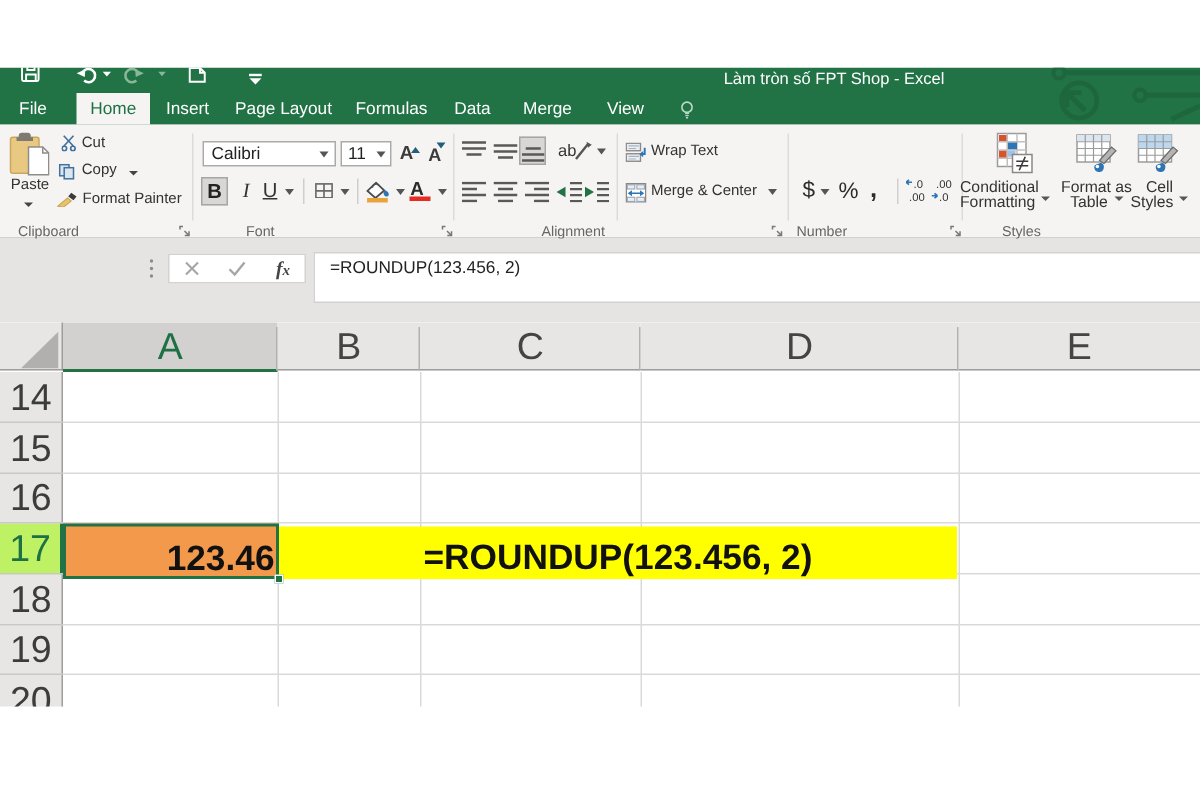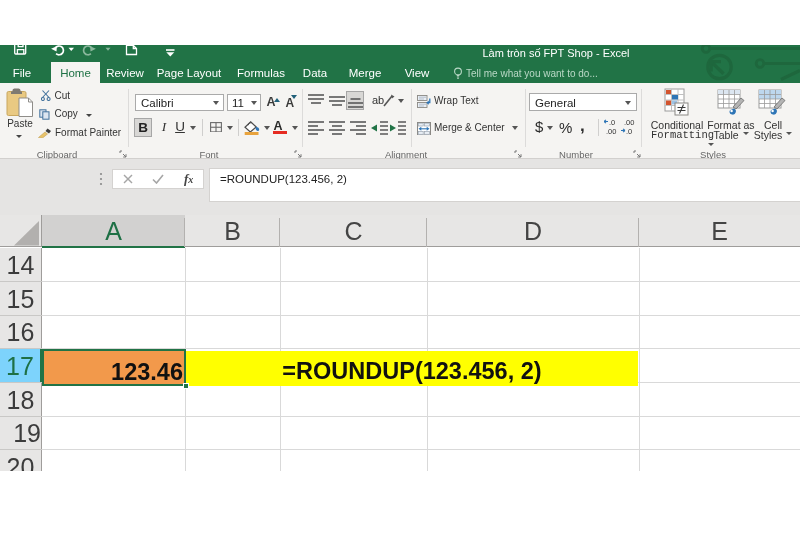--- a/index.html
+++ b/index.html
@@ -12,21 +12,21 @@
 #titlebar { left:0; top:0; width:800px; height:17px; background:#217346; }
 #tabrow { left:0; top:17px; width:800px; height:21px; background:#217346; }
 .tab { position:absolute; top:0; height:21px; line-height:23px; color:#fff; font-size:11.5px; text-align:center; }
 #hometab { position:absolute; left:51px; top:0px; width:49px; height:21px; background:#f5f4f2; color:#1e7145; font-size:11.5px; text-align:center; line-height:23px; }
 #title-text { left:380px; top:0; width:352px; height:17px; line-height:17px; color:#fff; font-size:11px; text-align:center; }
 #tellme { position:absolute; left:466px; top:0; height:21px; line-height:23px; color:#b9d8c6; font-size:10px; }
 
 
 #ribbon { left:0; top:38px; width:800px; height:76px; background:#f5f4f2; border-bottom:1px solid #d2d0ce; }
 .gsep { position:absolute; top:4px; height:58px; width:1px; background:#dcdbda; }
-.glabel { position:absolute; top:63.5px; height:11px; font-size:9.5px; color:#666; text-align:center; }
+.glabel { position:absolute; top:63.5px; height:11px; font-size:9.5px; color:#666; text-align:left; }
 .rtext { font-size:10px; color:#333; }
 .launch { position:absolute; width:8px; height:8px; }
 .dda { display:inline-block; width:0; height:0; border:3.2px solid transparent; border-top:3.8px solid #555; vertical-align:1px; margin-left:1px; }
 
 
 #fbar { left:0; top:114px; width:800px; height:56px; background:#e5e4e3; }
 .whitebox { position:absolute; background:#fff; border:1px solid #d4d2d0; }
 
 
 #sheet { left:0; top:170px; width:800px; height:363px; background:#fff; }
@@ -74,33 +74,32 @@
     </g>
     <path d="M105.5 8.8 l5 0 -2.5 3 z" fill="#8ab79c"></path>
     <path d="M126.5 6.3 h6.8 l3.2 3.2 v6 h-10 z M133.3 6.3 v3.2 h3.2" stroke="#fff" fill="none" stroke-width="1.3"></path>
     <rect x="166" y="10.2" width="8.5" height="1.6" fill="#fff"></rect>
     <path d="M166.3 13.2 l8 0 -4 4.2 z" fill="#fff"></path>
   </svg>
 
   <div class="abs" id="tabrow2" style="left:0;top:17px;width:800px;height:21px;">
     <div class="tab" style="left:4px;width:36px;">File</div>
     <div id="hometab">Home</div>
-    <div class="tab" style="left:105px;width:40px;">Review</div>
+    <div class="tab" style="left:105px;width:40px;">Insert</div>
     <div class="tab" style="left:153px;width:72px;">Page Layout</div>
     <div class="tab" style="left:233px;width:56px;">Formulas</div>
     <div class="tab" style="left:297px;width:36px;">Data</div>
     <div class="tab" style="left:341px;width:48px;">Merge</div>
     <div class="tab" style="left:399px;width:36px;">View</div>
     <svg style="position:absolute;left:452px;top:5px;width:12px;height:13px" viewBox="0 0 12 13">
       <g stroke="#b9d8c6" fill="none" stroke-width="1.1">
         <circle cx="6" cy="4.5" r="3.4"></circle>
         <path d="M4.7 8.5 h2.6 M4.9 10 h2.2 M5.3 11.5 h1.4"></path>
       </g>
     </svg>
-    <div id="tellme">Tell me what you want to do...</div>
   </div>
 
   <div class="abs" id="ribbon">
    <div class="abs" style="left:0;top:2px;width:800px;height:74px;">
 
     <svg class="abs" style="left:6px;top:3px;width:27px;height:33px" viewBox="0 0 27 33">
       <rect x="1" y="3.5" width="19" height="24" rx="1.5" fill="#e9c982" stroke="#c9a75e" stroke-width="1"></rect>
       <path d="M6.5 3.5 v-1.5 a2 2 0 0 1 2 -1.5 h4 a2 2 0 0 1 2 1.5 v1.5 h1.5 v2.5 h-11 v-2.5 z" fill="#7e7a72"></path>
       <path d="M13 10 h9.5 l4 4 v14.5 h-13.5 z" fill="#fff" stroke="#8f8d89" stroke-width="1"></path>
       <path d="M22.5 10 v4 h4" fill="none" stroke="#8f8d89" stroke-width="1"></path>
@@ -283,24 +282,20 @@
     <div class="abs rtext" style="left:434px;top:37px;">Merge &amp; Center</div>
     <div class="abs" style="left:512px;top:41px;width:0;height:0;border:3.5px solid transparent;border-top:4px solid #555;"></div>
     <div class="abs glabel" style="left:361px;width:90px;">Alignment</div>
     <svg class="abs launch" style="left:514px;top:64.5px;" viewBox="0 0 8 8">
       <g stroke="#777" fill="none" stroke-width="1">
         <path d="M1 3 v-2 h2 M4 4 l3 3 M7 4.2 v2.8 h-2.8"></path>
       </g>
     </svg>
     <div class="gsep" style="left:525px;"></div>
 
-    <div class="whitebox" style="left:529px;top:8px;width:108px;height:18px;border-color:#aaa;background:#fff">
-      <div style="font-size:11.5px;color:#222;padding:2.5px 0 0 5px;">General</div>
-      <div style="position:absolute;right:5px;top:7px;width:0;height:0;border:3.5px solid transparent;border-top:4px solid #555;"></div>
-    </div>
     <div class="abs" style="left:535px;top:33px;font-size:15px;color:#2b2b2b;">$</div>
     <div class="abs" style="left:547px;top:41px;width:0;height:0;border:3.3px solid transparent;border-top:4px solid #555;"></div>
     <div class="abs" style="left:559px;top:34px;font-size:15px;color:#2b2b2b;">%</div>
     <div class="abs" style="left:580px;top:31px;font-size:17px;font-weight:bold;color:#2b2b2b;">,</div>
     <div class="abs" style="left:598px;top:34px;width:1px;height:17px;background:#d0cfce;"></div>
     <svg class="abs" style="left:604px;top:33px;width:14px;height:17px" viewBox="0 0 14 17">
       <text x="5" y="7" font-size="7.5" fill="#333" font-family="Liberation Sans">.0</text>
       <text x="2" y="16" font-size="7.5" fill="#333" font-family="Liberation Sans">.00</text>
       <path d="M0 3.5 h4 M0 3.5 l2 -1.6 M0 3.5 l2 1.6" stroke="#2e75b6" stroke-width="1.1" fill="none"></path>
     </svg>
@@ -324,22 +319,22 @@
       <line x1="1" y1="6.5" x2="20" y2="6.5" stroke="#c0c0c0"></line>
       <line x1="1" y1="12" x2="20" y2="12" stroke="#c0c0c0"></line>
       <line x1="1" y1="17.5" x2="20" y2="17.5" stroke="#c0c0c0"></line>
       <rect x="2" y="2" width="5" height="4" fill="#d3542e"></rect>
       <rect x="2" y="12.5" width="5" height="4.5" fill="#d3542e"></rect>
       <rect x="8" y="7" width="6" height="4.5" fill="#2e75b6"></rect>
       <rect x="8" y="12.5" width="5" height="4" fill="#9dc3e6"></rect>
       <rect x="11" y="15" width="13" height="12" fill="#fdfdfd" stroke="#8a8884"></rect>
       <path d="M13.5 19.5 h8 M13.5 22.5 h8 M19.5 16.5 l-4 9" stroke="#3b3b3b" stroke-width="1.1" fill="none"></path>
     </svg>
-    <div class="abs rtext" style="left:640px;top:33.8px;width:74px;text-align:center;font-size:10.5px;">Conditional</div>
-    <div class="abs rtext" style="left:640px;top:43.8px;width:74px;text-align:right;font-size:10.5px;font-family:Liberation Mono, monospace;">Formatting <span class="dda"></span></div>
+    <div class="abs rtext" style="left:640px;top:33.8px;width:74px;font-size:10.5px;">Conditional</div>
+    <div class="abs rtext" style="left:640px;top:43.8px;width:74px;text-align:left;font-size:10.5px;">Formatting <span class="dda"></span></div>
     <svg class="abs" style="left:717px;top:4px;width:30px;height:27px" viewBox="0 0 30 27">
       <rect x="1" y="1" width="22" height="18" fill="#fff" stroke="#9b9b9b"></rect>
       <rect x="1" y="1" width="22" height="4" fill="#dce6f1"></rect>
       <g stroke="#9b9b9b" stroke-width="0.8">
         <line x1="6.5" y1="1" x2="6.5" y2="19"></line>
             <line x1="12" y1="1" x2="12" y2="19"></line>
             <line x1="17.5" y1="1" x2="17.5" y2="19"></line>
         <line x1="1" y1="5.5" x2="23" y2="5.5"></line>
             <line x1="1" y1="10" x2="23" y2="10"></line>
             <line x1="1" y1="14.5" x2="23" y2="14.5"></line>
@@ -405,23 +400,23 @@
     <div class="colhdr" style="left:427px;width:212px;">D</div>
     <div class="colhdr" style="left:639px;width:161px;">E</div>
     <div class="abs" style="left:184px;top:3px;width:1px;height:29px;background:#b3b1af;"></div>
     <div class="abs" style="left:279px;top:3px;width:1px;height:29px;background:#b3b1af;"></div>
     <div class="abs" style="left:426px;top:3px;width:1px;height:29px;background:#b3b1af;"></div>
     <div class="abs" style="left:638px;top:3px;width:1px;height:29px;background:#b3b1af;"></div>
 
     <div class="rowhdr" style="top:33px;height:34px;line-height:34px;">14</div>
     <div class="rowhdr" style="top:67px;height:34px;line-height:34px;">15</div>
     <div class="rowhdr" style="top:101px;height:33px;line-height:33px;">16</div>
-    <div class="rowhdr" style="top:134px;height:34px;line-height:34px;background:#7dd3fc;color:#1e7045;border-right:2px solid #217346;">17</div>
+    <div class="rowhdr" style="top:134px;height:34px;line-height:34px;background:#bef264;color:#1e7045;border-right:2px solid #217346;">17</div>
     <div class="rowhdr" style="top:168px;height:34px;line-height:34px;">18</div>
-    <div class="rowhdr" style="top:202px;height:33px;line-height:33px;text-align:right;">19</div>
+    <div class="rowhdr" style="top:202px;height:33px;line-height:33px;">19</div>
     <div class="rowhdr" style="top:235px;height:34px;line-height:34px;">20</div>
     <div class="rowhdr" style="top:269px;height:34px;line-height:34px;">21</div>
     <div class="rowhdr" style="top:303px;height:33px;line-height:33px;">22</div>
     <div class="rowhdr" style="top:336px;height:27px;line-height:50px;">23</div>
     <div class="abs" style="left:0;top:66px;width:42px;height:1px;background:#c9c8c6;"></div>
     <div class="abs" style="left:0;top:100px;width:42px;height:1px;background:#c9c8c6;"></div>
     <div class="abs" style="left:0;top:133px;width:42px;height:1px;background:#c9c8c6;"></div>
     <div class="abs" style="left:0;top:167px;width:42px;height:1px;background:#c9c8c6;"></div>
     <div class="abs" style="left:0;top:201px;width:42px;height:1px;background:#c9c8c6;"></div>
     <div class="abs" style="left:0;top:234px;width:42px;height:1px;background:#c9c8c6;"></div>

